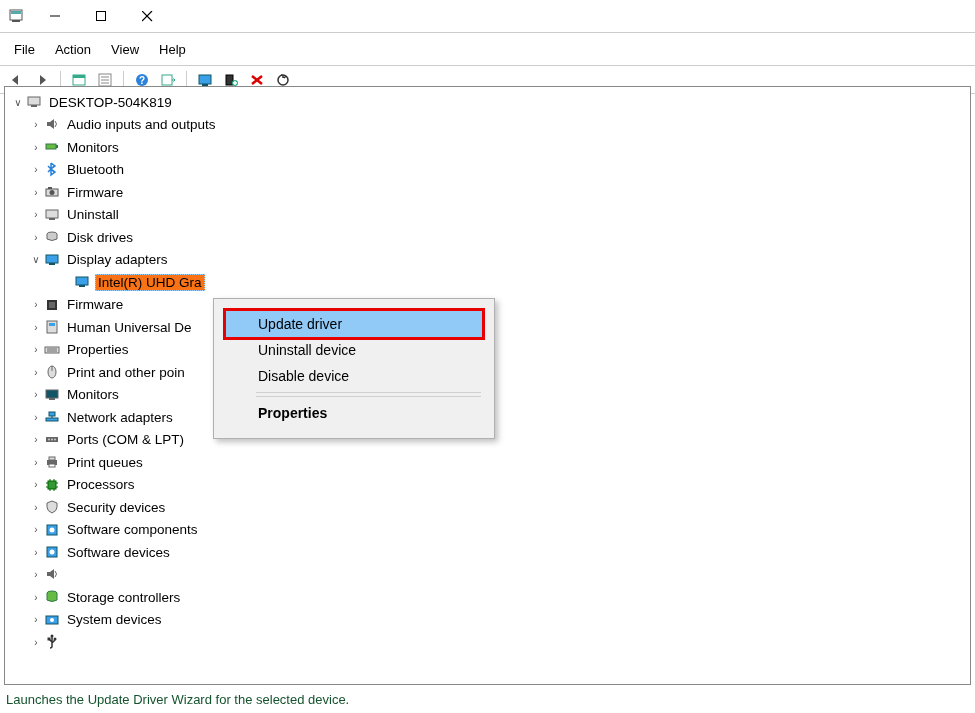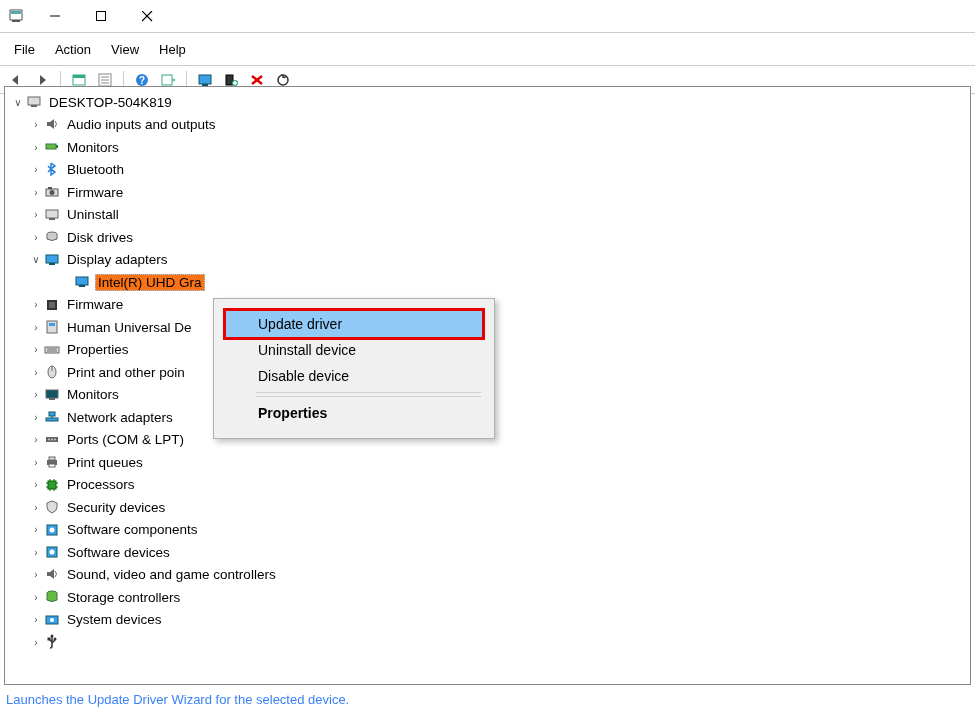--- a/index.html
+++ b/index.html
@@ -144,21 +144,21 @@
     height: 1px;
     background: #d0d0d0;
     margin: 3px 1px 3px 30px;
   }
   .statusbar {
     position: absolute;
     left: 0; right: 0; bottom: 0;
     height: 24px;
     padding: 3px 6px;
     font-size: 13px;
-    color: #3b82f6;
+    color: #14532d;
     background: #fff;
   }
   svg { display: block; }
 </style>
 </head>
 <body>
 
 <div class="titlebar">
   <span class="app-icon">
     <svg viewBox="0 0 16 16">
@@ -487,21 +487,20 @@
         <span class="label">Software devices</span>
       </div>
       <div class="node level-1">
         <span class="twisty">›</span>
         <span class="icon">
           <svg width="16" height="16" viewBox="0 0 16 16">
             <path d="M3 5 L6 5 L10 2 L10 12 L6 9 L3 9 Z" fill="#666"></path>
             <path d="M11 4 Q14 7 11 10" fill="none" stroke="#666"></path>
           </svg>
         </span>
-        <span class="label">Sound, video and game controllers</span>
       </div>
       <div class="node level-1">
         <span class="twisty">›</span>
         <span class="icon">
           <svg width="16" height="16" viewBox="0 0 16 16">
             <ellipse cx="8" cy="4" rx="5" ry="2" fill="#6b4" stroke="#374"></ellipse>
             <path d="M3 4 L3 11 Q8 14 13 11 L13 4" fill="#6b4" stroke="#374"></path>
           </svg>
         </span>
         <span class="label">Storage controllers</span>

